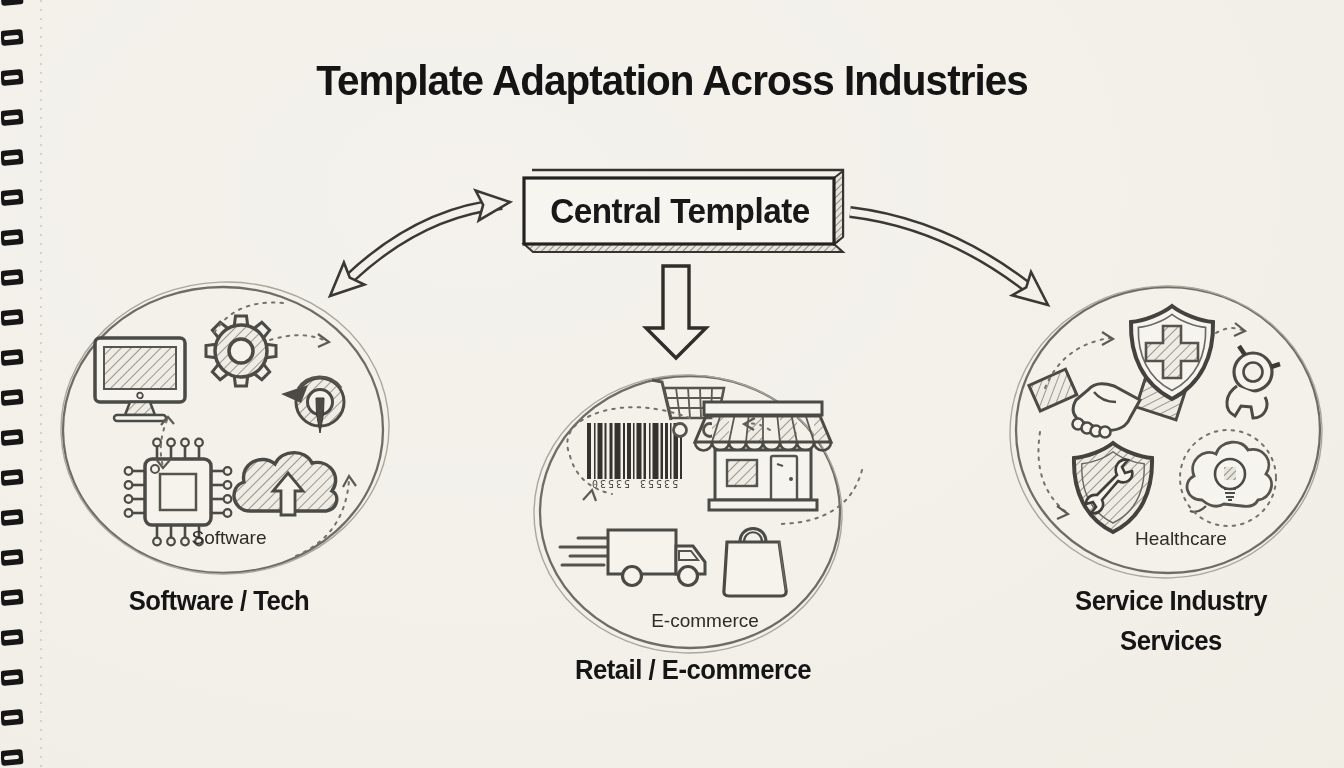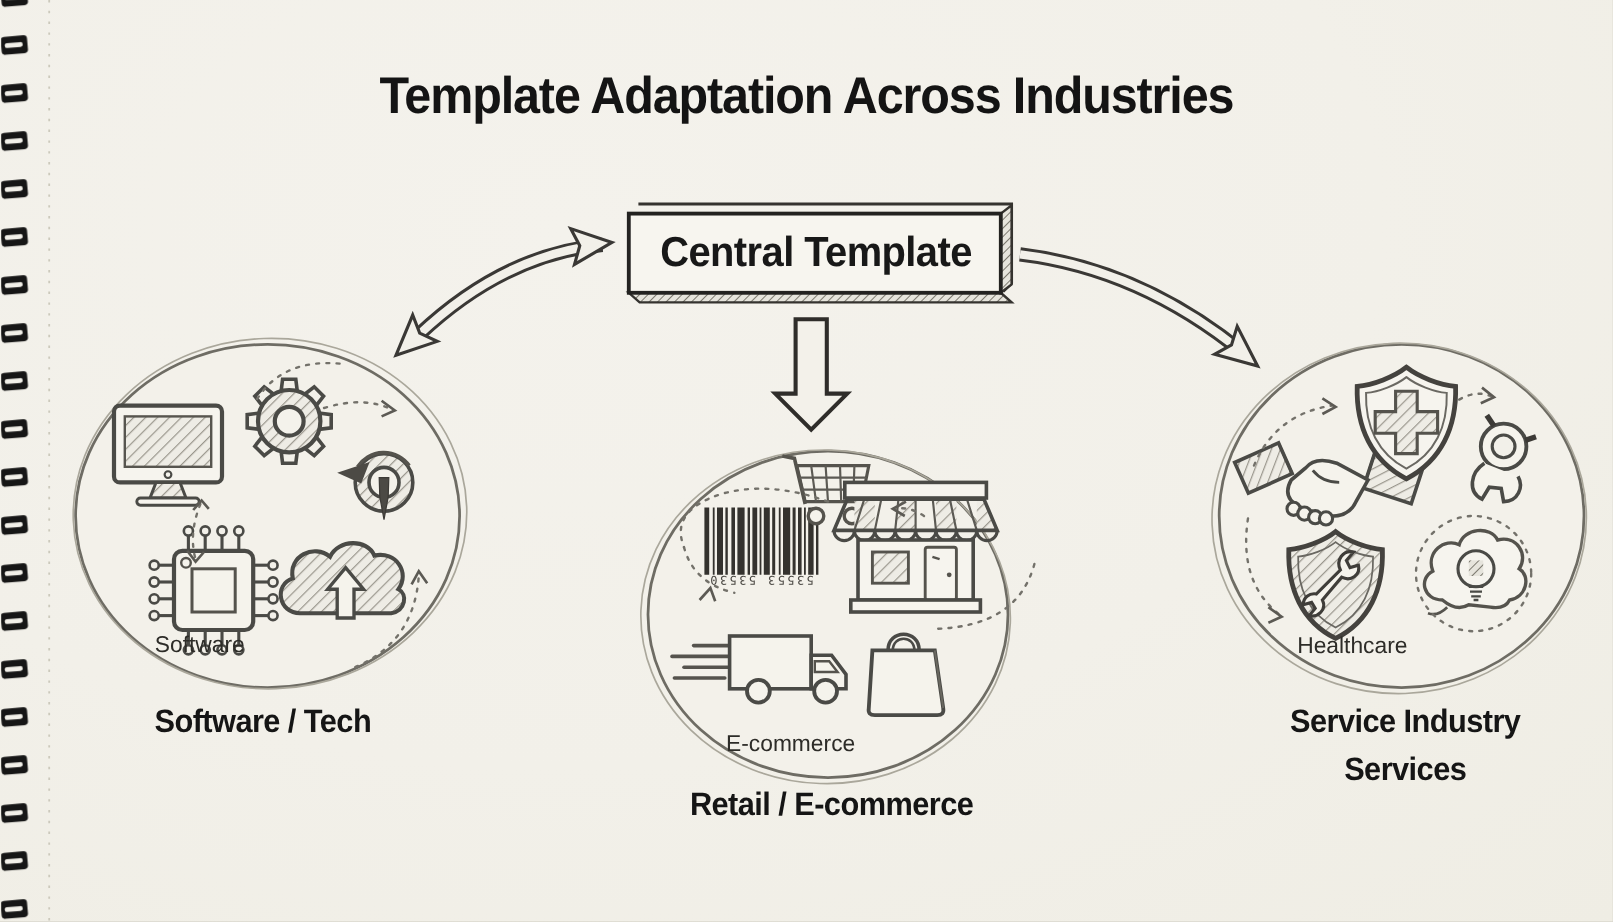--- a/index.html
+++ b/index.html
@@ -14,21 +14,21 @@
     font-size:43px;font-weight:800;letter-spacing:-1px;color:#141414;
     transform:scaleX(0.94);transform-origin:center;
   }
   .box-label{
     left:527px;top:179px;width:306px;height:64px;
     display:flex;align-items:center;justify-content:center;
     font-size:35px;font-weight:800;letter-spacing:-0.5px;color:#181818;
     transform:scaleX(0.95);transform-origin:center;
   }
   .inner-label{
-    font-size:19px;font-weight:400;color:#2d2c28;text-align:left;width:200px;
+    font-size:19px;font-weight:400;color:#2d2c28;text-align:center;width:200px;
   }
   .caption{
     font-size:27px;font-weight:800;color:#151515;text-align:center;width:400px;
     letter-spacing:-0.5px;transform:scaleX(0.95);transform-origin:center;
   }
   svg text{font-family:"DejaVu Sans Mono", monospace;}
 </style>
 </head>
 <body>
 

